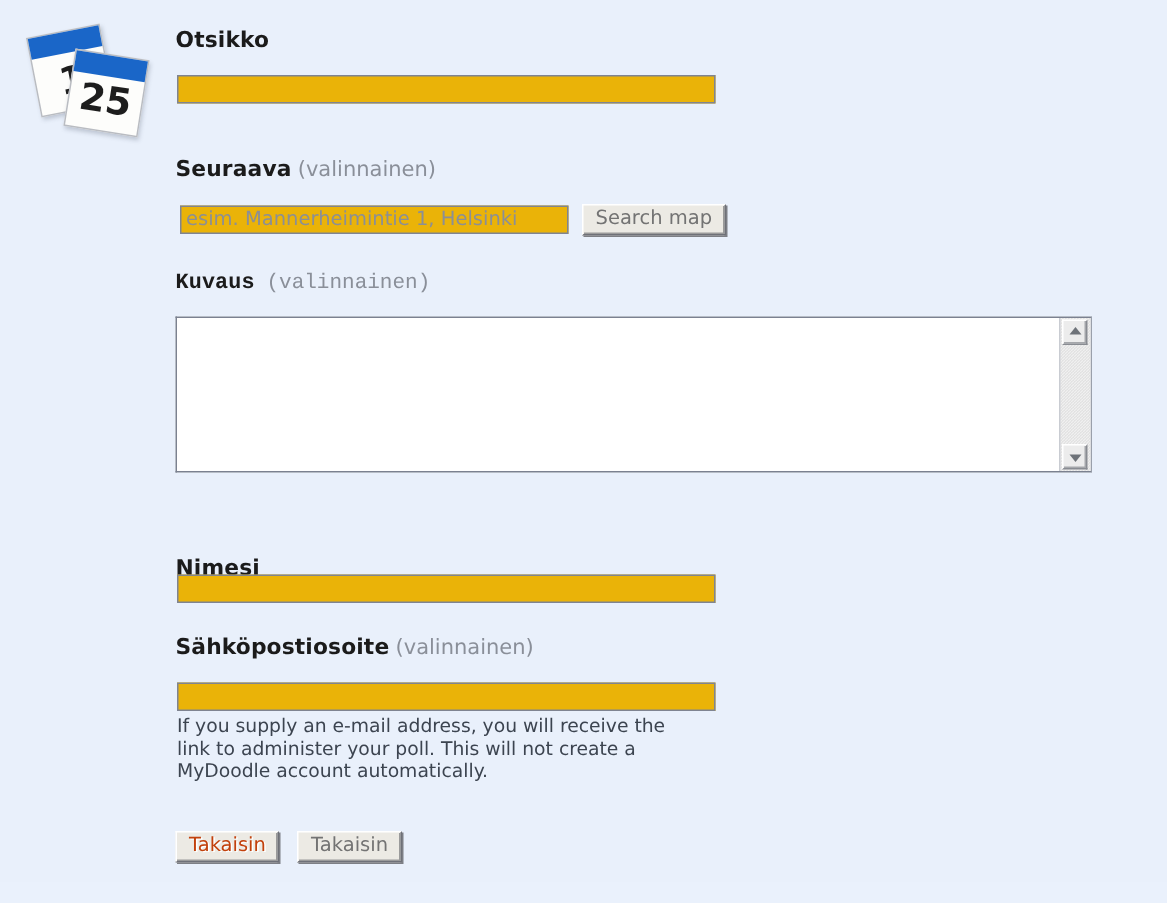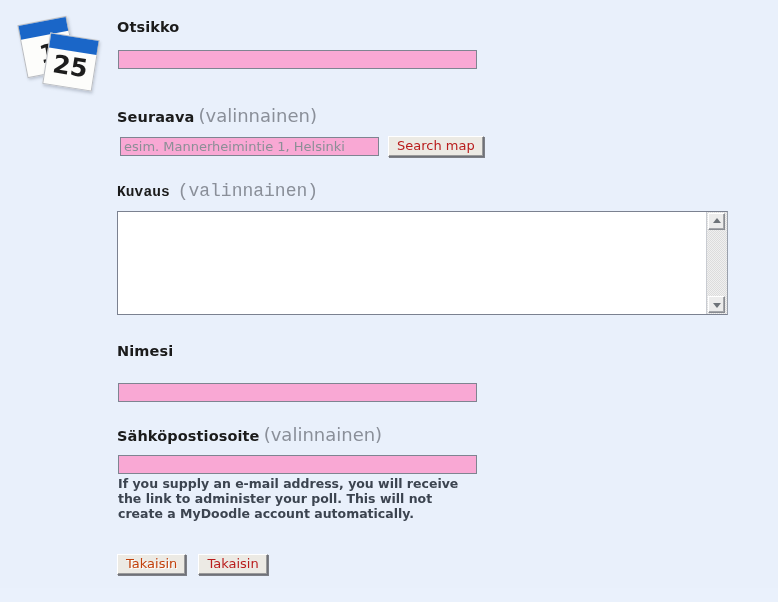--- a/index.html
+++ b/index.html
@@ -82,52 +82,52 @@
 
   .label {
     font-weight: bold;
     font-size: 14.5px;
     color: #1b1b1b;
     letter-spacing: .1px;
     margin-top: 25px;
   }
   .label .sub {
     font-weight: normal;
-    font-size: 18px;
+    font-size: 14px;
     color: #8a8f99;
     letter-spacing: 0;
   }
 
   .field-row { position: absolute; }
 
   
   .txt {
     box-sizing: border-box;
     height: 19px;
-    background: #f9a8d4;
+    background: #eab308;
     border: 1px solid #7f8491;
     font-family: "DejaVu Sans", "Liberation Sans", sans-serif;
     font-size: 13px;
     color: #222;
     padding: 1px 3px;
     outline: none;
   }
   .txt::placeholder { color: #8b8f96; opacity: 1; }
 
   
   .btn {
     box-sizing: border-box;
     background: #eceae4;
     border: 1px solid #6f7178;
     border-top-color: #ffffff;
     border-left-color: #ffffff;
     box-shadow: inset -1px -1px 0 #9a9a9a, 1px 1px 0 #7d7f85;
     font-family: "DejaVu Sans", "Liberation Sans", sans-serif;
     font-size: 13px;
-    color: #b91c1c;
+    color: #737373;
     padding: 1px 8px 2px;
     height: 21px;
     cursor: pointer;
     line-height: 16px;
   }
   .btn.disabled {
     color: #c2410c;
     text-shadow: 1px 1px 0 #ffffff;
     cursor: default;
   }
@@ -266,31 +266,31 @@
       <div id="desc-scroll">
         <div class="sb-btn" id="sb-up">
           <span class="sb-arrow"></span>
         </div>
         <div class="sb-btn" id="sb-down">
           <span class="sb-arrow"></span>
         </div>
       </div>
     </div>
 
-    <div class="field-row" style="left:0; top:343px;">
+    <div class="field-row" style="left:0; top:371px;">
       <span class="label">Nimesi</span>
     </div>
     <input class="txt" type="text" id="name-input" style="position: absolute; left: 1px; top: 383px; width: 359px;" placeholder="">
 
     <div class="field-row" style="left:0; top:424px;">
       <span class="label">Sähköpostiosoite</span>
       <span class="label"><span class="sub">(valinnainen)</span></span>
     </div>
     <input class="txt" type="text" id="email-input" autofocus="" style="position: absolute; left: 1px; top: 455px; width: 359px;" placeholder="">
-    <div class="help" style="position:absolute; left:1px; top:476px;font-weight:bold;">If you supply an e-mail address, you will receive the link to administer your poll. This will not create a MyDoodle account automatically.</div>
+    <div class="help" style="position:absolute; left:1px; top:476px;">If you supply an e-mail address, you will receive the link to administer your poll. This will not create a MyDoodle account automatically.</div>
 
     <div id="btn-row">
       <button class="btn disabled" id="back-button" disabled="">Takaisin</button>
       <button class="btn" id="next-button">Takaisin</button>
     </div>
 
   </div>
 
   <div id="footer-band"></div>
 </div>

